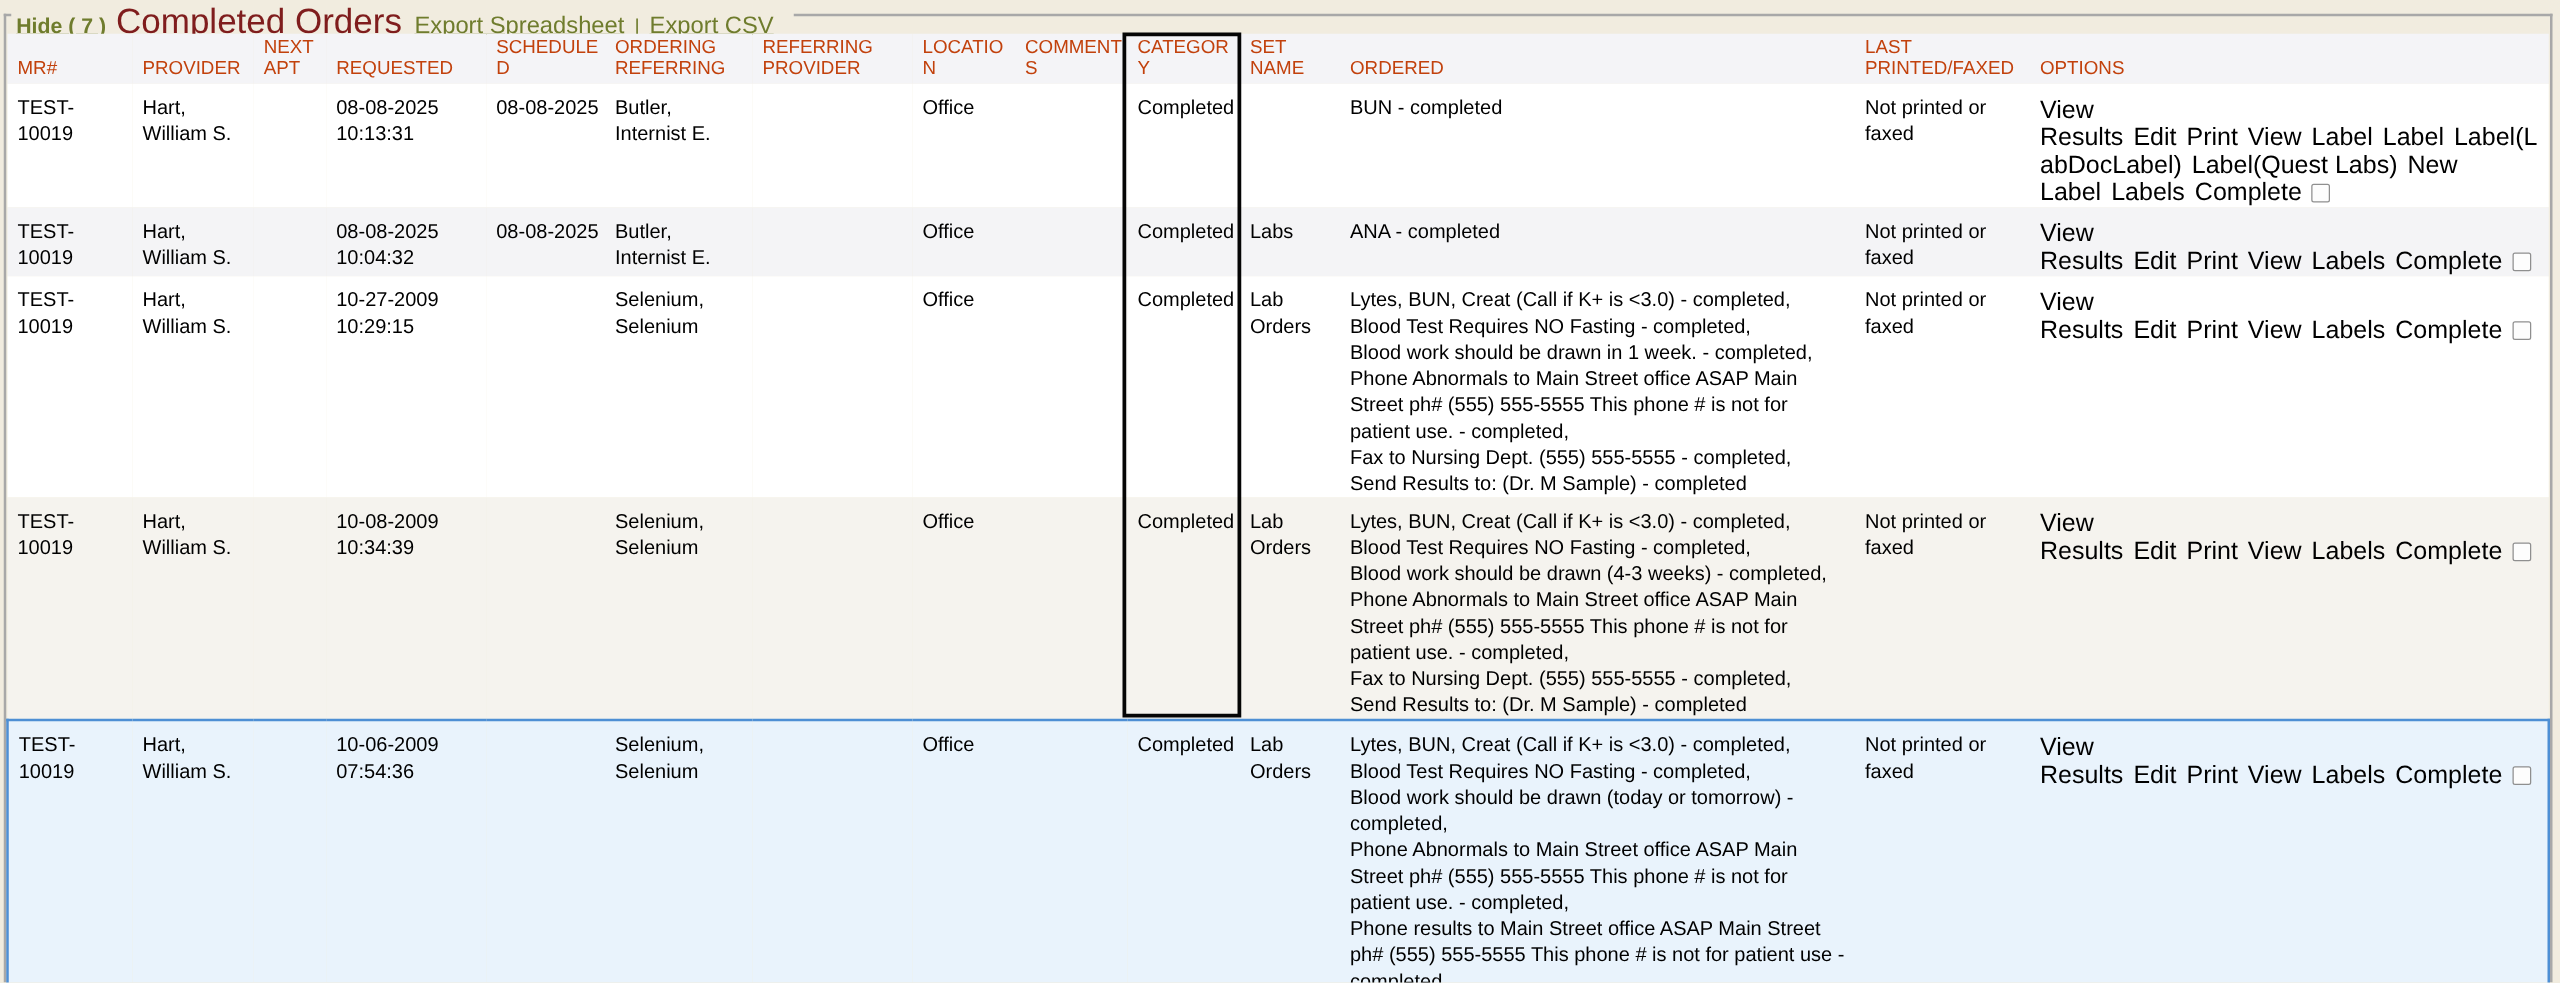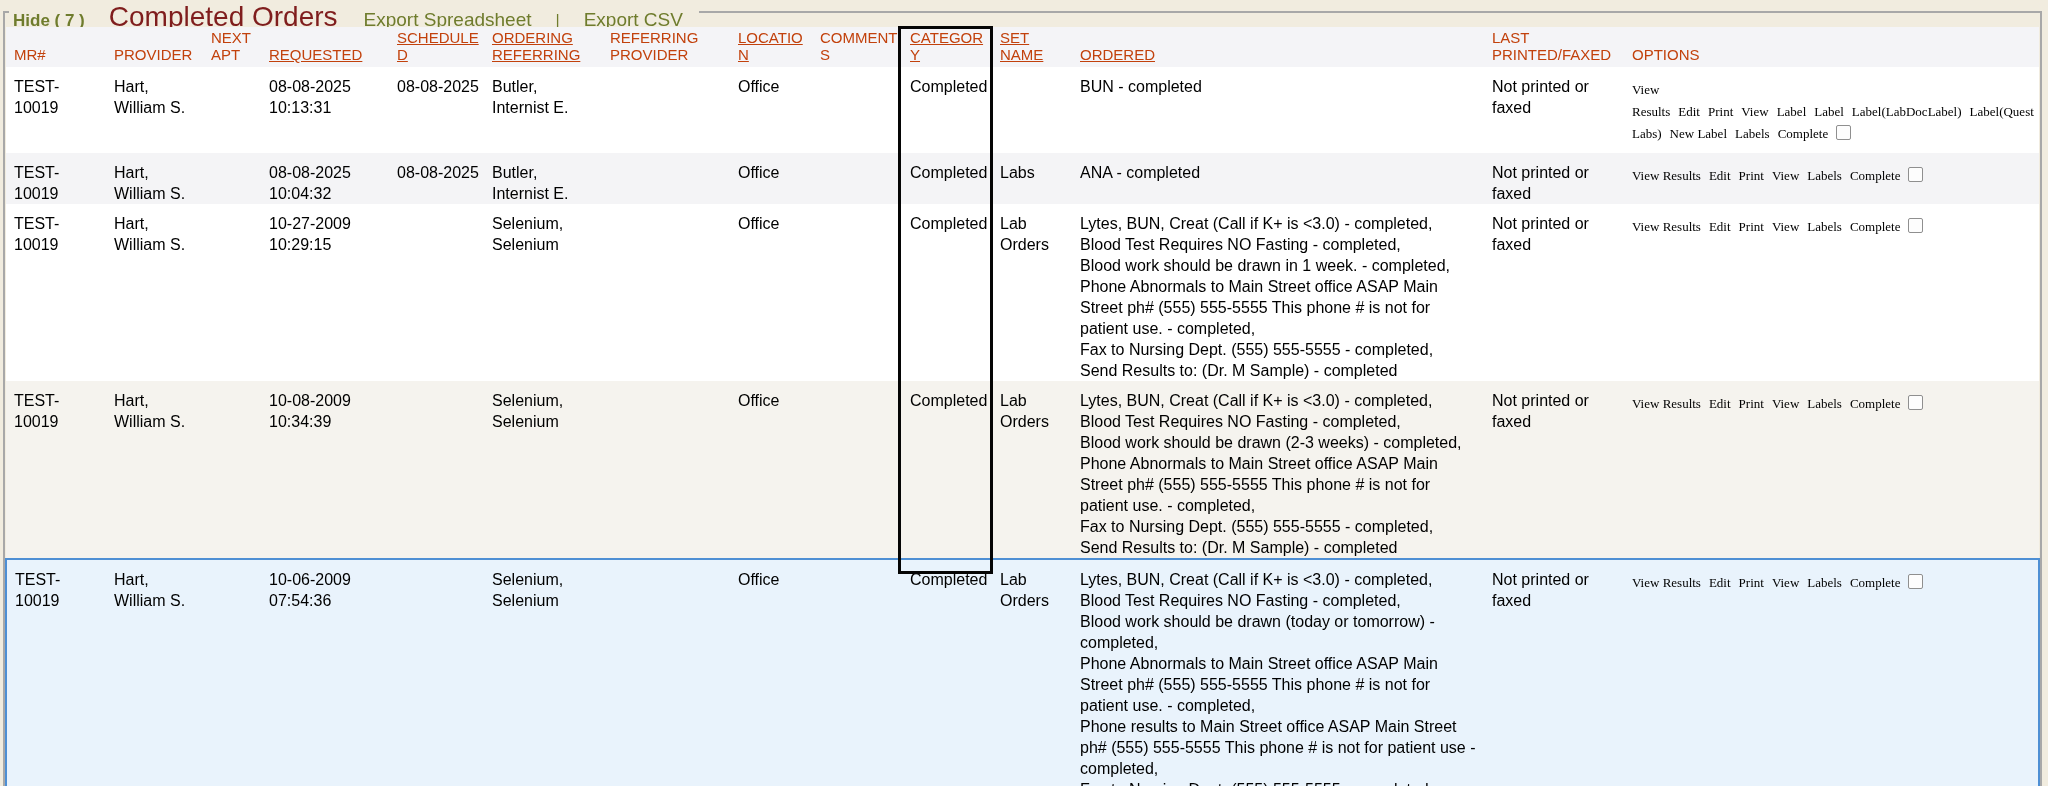--- a/index.html
+++ b/index.html
@@ -14,21 +14,20 @@
     position:absolute; left:3px; top:11px; right:6px; bottom:0;
     border:2px solid #a8a8a8; border-bottom:none;
     background:transparent;
   }
   .legend {
     position:absolute; top:-12px; left:4px;
     background:#f1ecdf;
     display:flex; align-items:baseline;
     padding:0 16px 2px 4px;
     white-space:nowrap;
-    gap:16px;
   }
   .hide-link {
     color:#6f7c2d; font-weight:bold; font-size:17px;
     text-decoration:underline; cursor:pointer;
   }
   .page-title {
     color:#7f1d1d; font-size:28px; font-weight:400;
     margin:0 10px 0 8px;
   }
   .exp-link {
@@ -44,40 +43,40 @@
   col.c-req{width:128px} col.c-sch{width:95px} col.c-ord{width:118px}
   col.c-ref{width:128px} col.c-loc{width:82px} col.c-com{width:90px}
   col.c-cat{width:90px} col.c-set{width:80px} col.c-lab{width:412px}
   col.c-last{width:140px} col.c-opt{width:auto}
 
   tr.head-row { background:#f4f4f7; height:36px; }
   tr.head-row td {
     vertical-align:bottom; padding:2px 4px 4px 8px;
     color:#c2410c; font-size:15px; line-height:17px;
   }
-  tr.head-row td.u { text-decoration:underline; cursor:pointer; }
+  tr.head-row td.u { cursor:pointer; }
 
   td { vertical-align:top; padding:9px 4px 0 8px; font-size:16px; line-height:21px; word-wrap:break-word; }
 
   tr.bg-white { background:#ffffff; }
   tr.bg-gray  { background:#f4f4f6; }
   tr.bg-warm  { background:#f5f3ee; }
   tr.sel      { background:#e9f3fc; }
   tr.sel td   { border-top:2px solid #4e8fd4; border-bottom:2px solid #4e8fd4; }
   tr.sel td:first-child { border-left:2px solid #4e8fd4; }
   tr.sel td:last-child  { border-right:2px solid #4e8fd4; }
 
   tr.r1 { height:86px; }
   tr.r2 { height:51px; }
   tr.r3 { height:169px; }
   tr.r4 { height:166px; }
   tr.r5 { height:253px; }
 
   .opt-cell { padding-top:11px; }
-  .opt-link { font-size:13px; margin-right:8px; cursor:pointer; display:inline;font-family:Liberation Serif, serif; }
+  .opt-link { font-size:20px; margin-right:8px; cursor:pointer; display:inline; }
   .checkbox {
     display:inline-block; width:15px; height:15px;
     border:1.5px solid #8f8f8f; border-radius:2px; background:#fdfdfd;
     vertical-align:-2px; cursor:pointer;
   }
   .category-box {
     position:absolute; left:898px; top:26px; width:95px; height:548px;
     border:3px solid #050505; pointer-events:none; z-index:5;
   }
 </style>
@@ -199,21 +198,21 @@
       <td></td>
       <td>Selenium, Selenium</td>
       <td></td>
       <td>Office</td>
       <td></td>
       <td>Completed</td>
       <td>Lab Orders</td>
       <td>
             <div>Lytes, BUN, Creat (Call if K+ is &lt;3.0) - completed,</div>
             <div>Blood Test Requires NO Fasting - completed,</div>
-            <div>Blood work should be drawn (2-3 weeks) - completed,</div>
+            <div>Blood work should be drawn (4-3 weeks) - completed,</div>
             <div>Phone Abnormals to Main Street office ASAP Main Street ph# (555) 555-5555 This phone # is not for patient use. - completed,</div>
             <div>Fax to Nursing Dept. (555) 555-5555 - completed,</div>
             <div>Send Results to: (Dr. M Sample) - completed</div>
           </td>
       <td>Not printed or faxed</td>
       <td class="opt-cell"><span><span class="opt-link">View Results</span><span class="opt-link">Edit</span><span class="opt-link">Print</span><span class="opt-link">View</span><span class="opt-link">Labels</span><span class="opt-link">Complete</span></span><span class="checkbox"></span></td>
     </tr>
 
     <tr class="sel r5">
       <td>TEST-10019</td>

